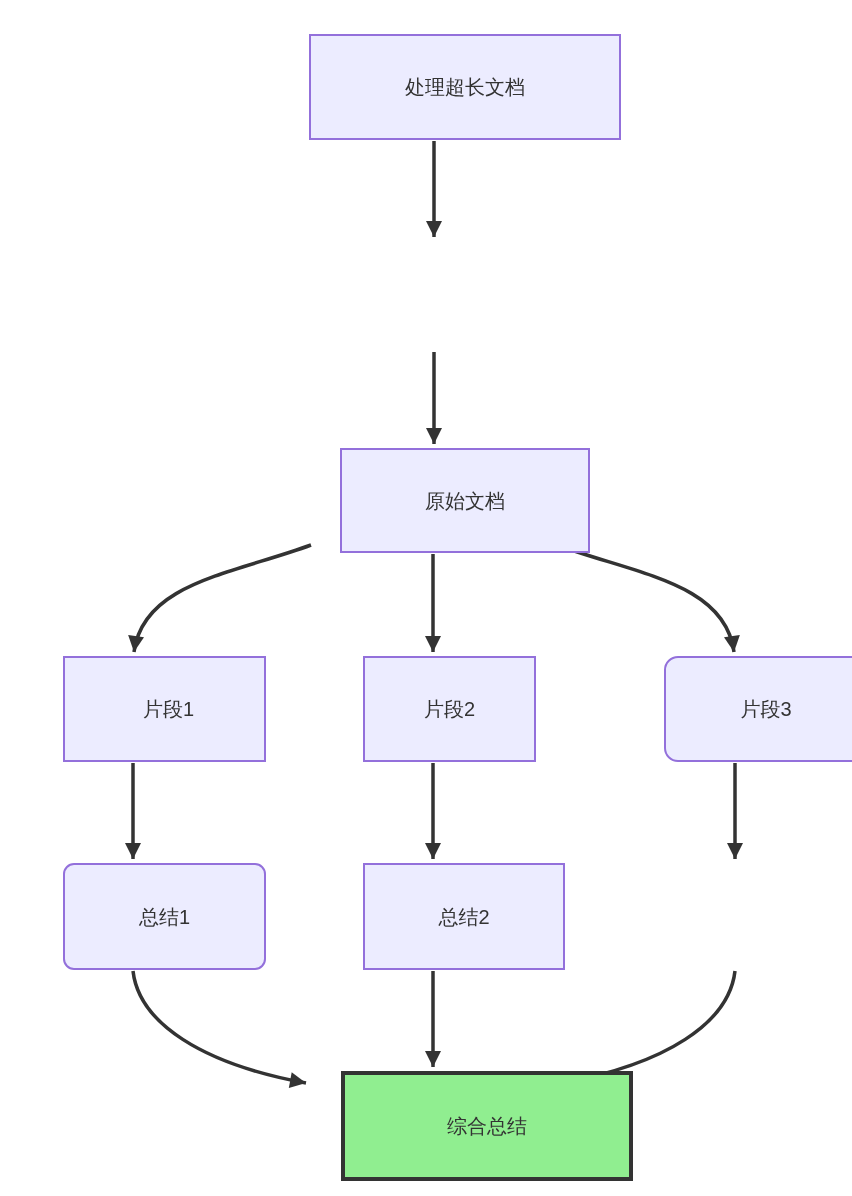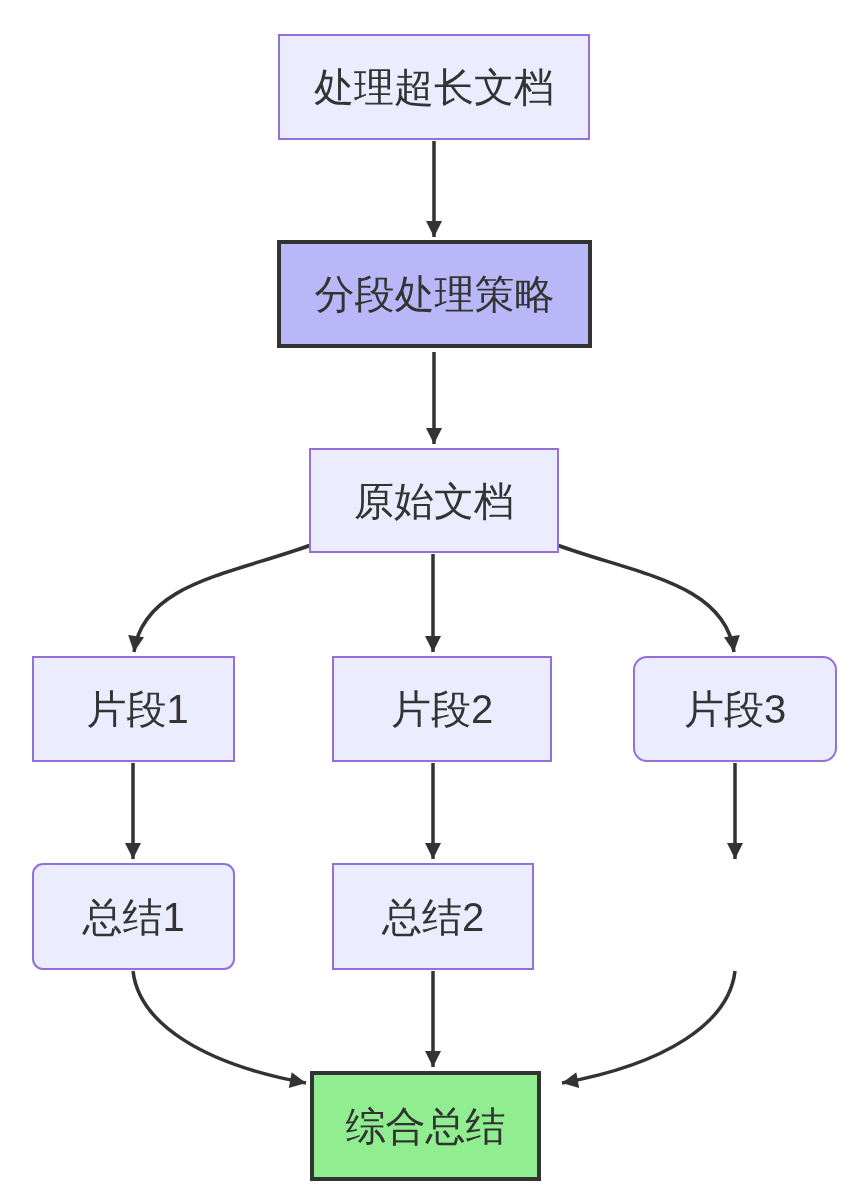--- a/index.html
+++ b/index.html
@@ -19,46 +19,47 @@
     position: absolute;
     left: 0; top: 0;
     width: 852px; height: 1196px;
   }
   .node {
     position: absolute;
     box-sizing: border-box;
     display: flex;
     align-items: center;
     justify-content: center;
-    font-size: 40px;
+    font-size: 20px;
     color: #333333;
     background: #ECECFF;
     border: 2px solid #9370DB;
     text-align: center;
     line-height: 1.2;
+    margin-left: 31px;
   }
   .node.highlight {
     background: #B8B8F8;
     border: 4px solid #333333;
   }
   .node.result {
     background: #90EE90;
     border: 4px solid #333333;
   }
   
   #nA { left: 278px; top: 34px;  width: 312px; height: 106px; }
   #nB { left: 277px; top: 240px; width: 315px; height: 108px; }
   #nC { left: 309px; top: 448px; width: 250px; height: 105px; }
   #nD { left: 32px;  top: 656px; width: 203px; height: 106px; padding-left: 8px; }
-  #nE { left: 332px; top: 656px; width: 220px; height: 106px; }
+  #nE { left: 332px; top: 656px; width: 173px; height: 106px; }
   #nF { left: 633px; top: 656px; width: 204px; height: 106px; border-radius: 14px; }
   #nG { left: 32px;  top: 863px; width: 203px; height: 107px; border-radius: 11px; }
   #nH { left: 332px; top: 863px; width: 202px; height: 107px; }
   #nI { left: 633px; top: 863px; width: 204px; height: 107px; }
-  #nJ { left: 310px; top: 1071px; width: 231px; height: 110px; }
+  #nJ { left: 310px; top: 1071px; width: 292px; height: 110px; }
 </style>
 </head>
 <body>
 
 <div class="canvas">
 
   <svg class="edges" width="852" height="1196" viewBox="0 0 852 1196" fill="none" xmlns="http://www.w3.org/2000/svg">
     <defs>
       <marker id="arrow" viewBox="0 0 10 10" refX="10" refY="5" markerUnits="userSpaceOnUse" markerWidth="18" markerHeight="16" orient="auto-start-reverse">
         <path d="M0,0 L10,5 L0,10 Z" fill="#333333"></path>
@@ -78,23 +79,20 @@
 
     <path d="M 133 971 C 139 1023, 202 1064, 306 1083" stroke="#333333" stroke-width="3.5" marker-end="url(#arrow)"></path>
     <path d="M 433 971 L 433 1067" stroke="#333333" stroke-width="3.5" marker-end="url(#arrow)"></path>
     <path d="M 735 971 C 729 1023, 666 1064, 562 1083" stroke="#333333" stroke-width="3.5" marker-end="url(#arrow)"></path>
   </svg>
 
   <div id="nA" class="node">
     <span>处理超长文档</span>
   </div>
 
-  <div id="nB" class="node highlight">
-    <span>分段处理策略</span>
-  </div>
 
   <div id="nC" class="node">
     <span>原始文档</span>
   </div>
 
   <div id="nD" class="node">
     <span>片段1</span>
   </div>
 
   <div id="nE" class="node">

